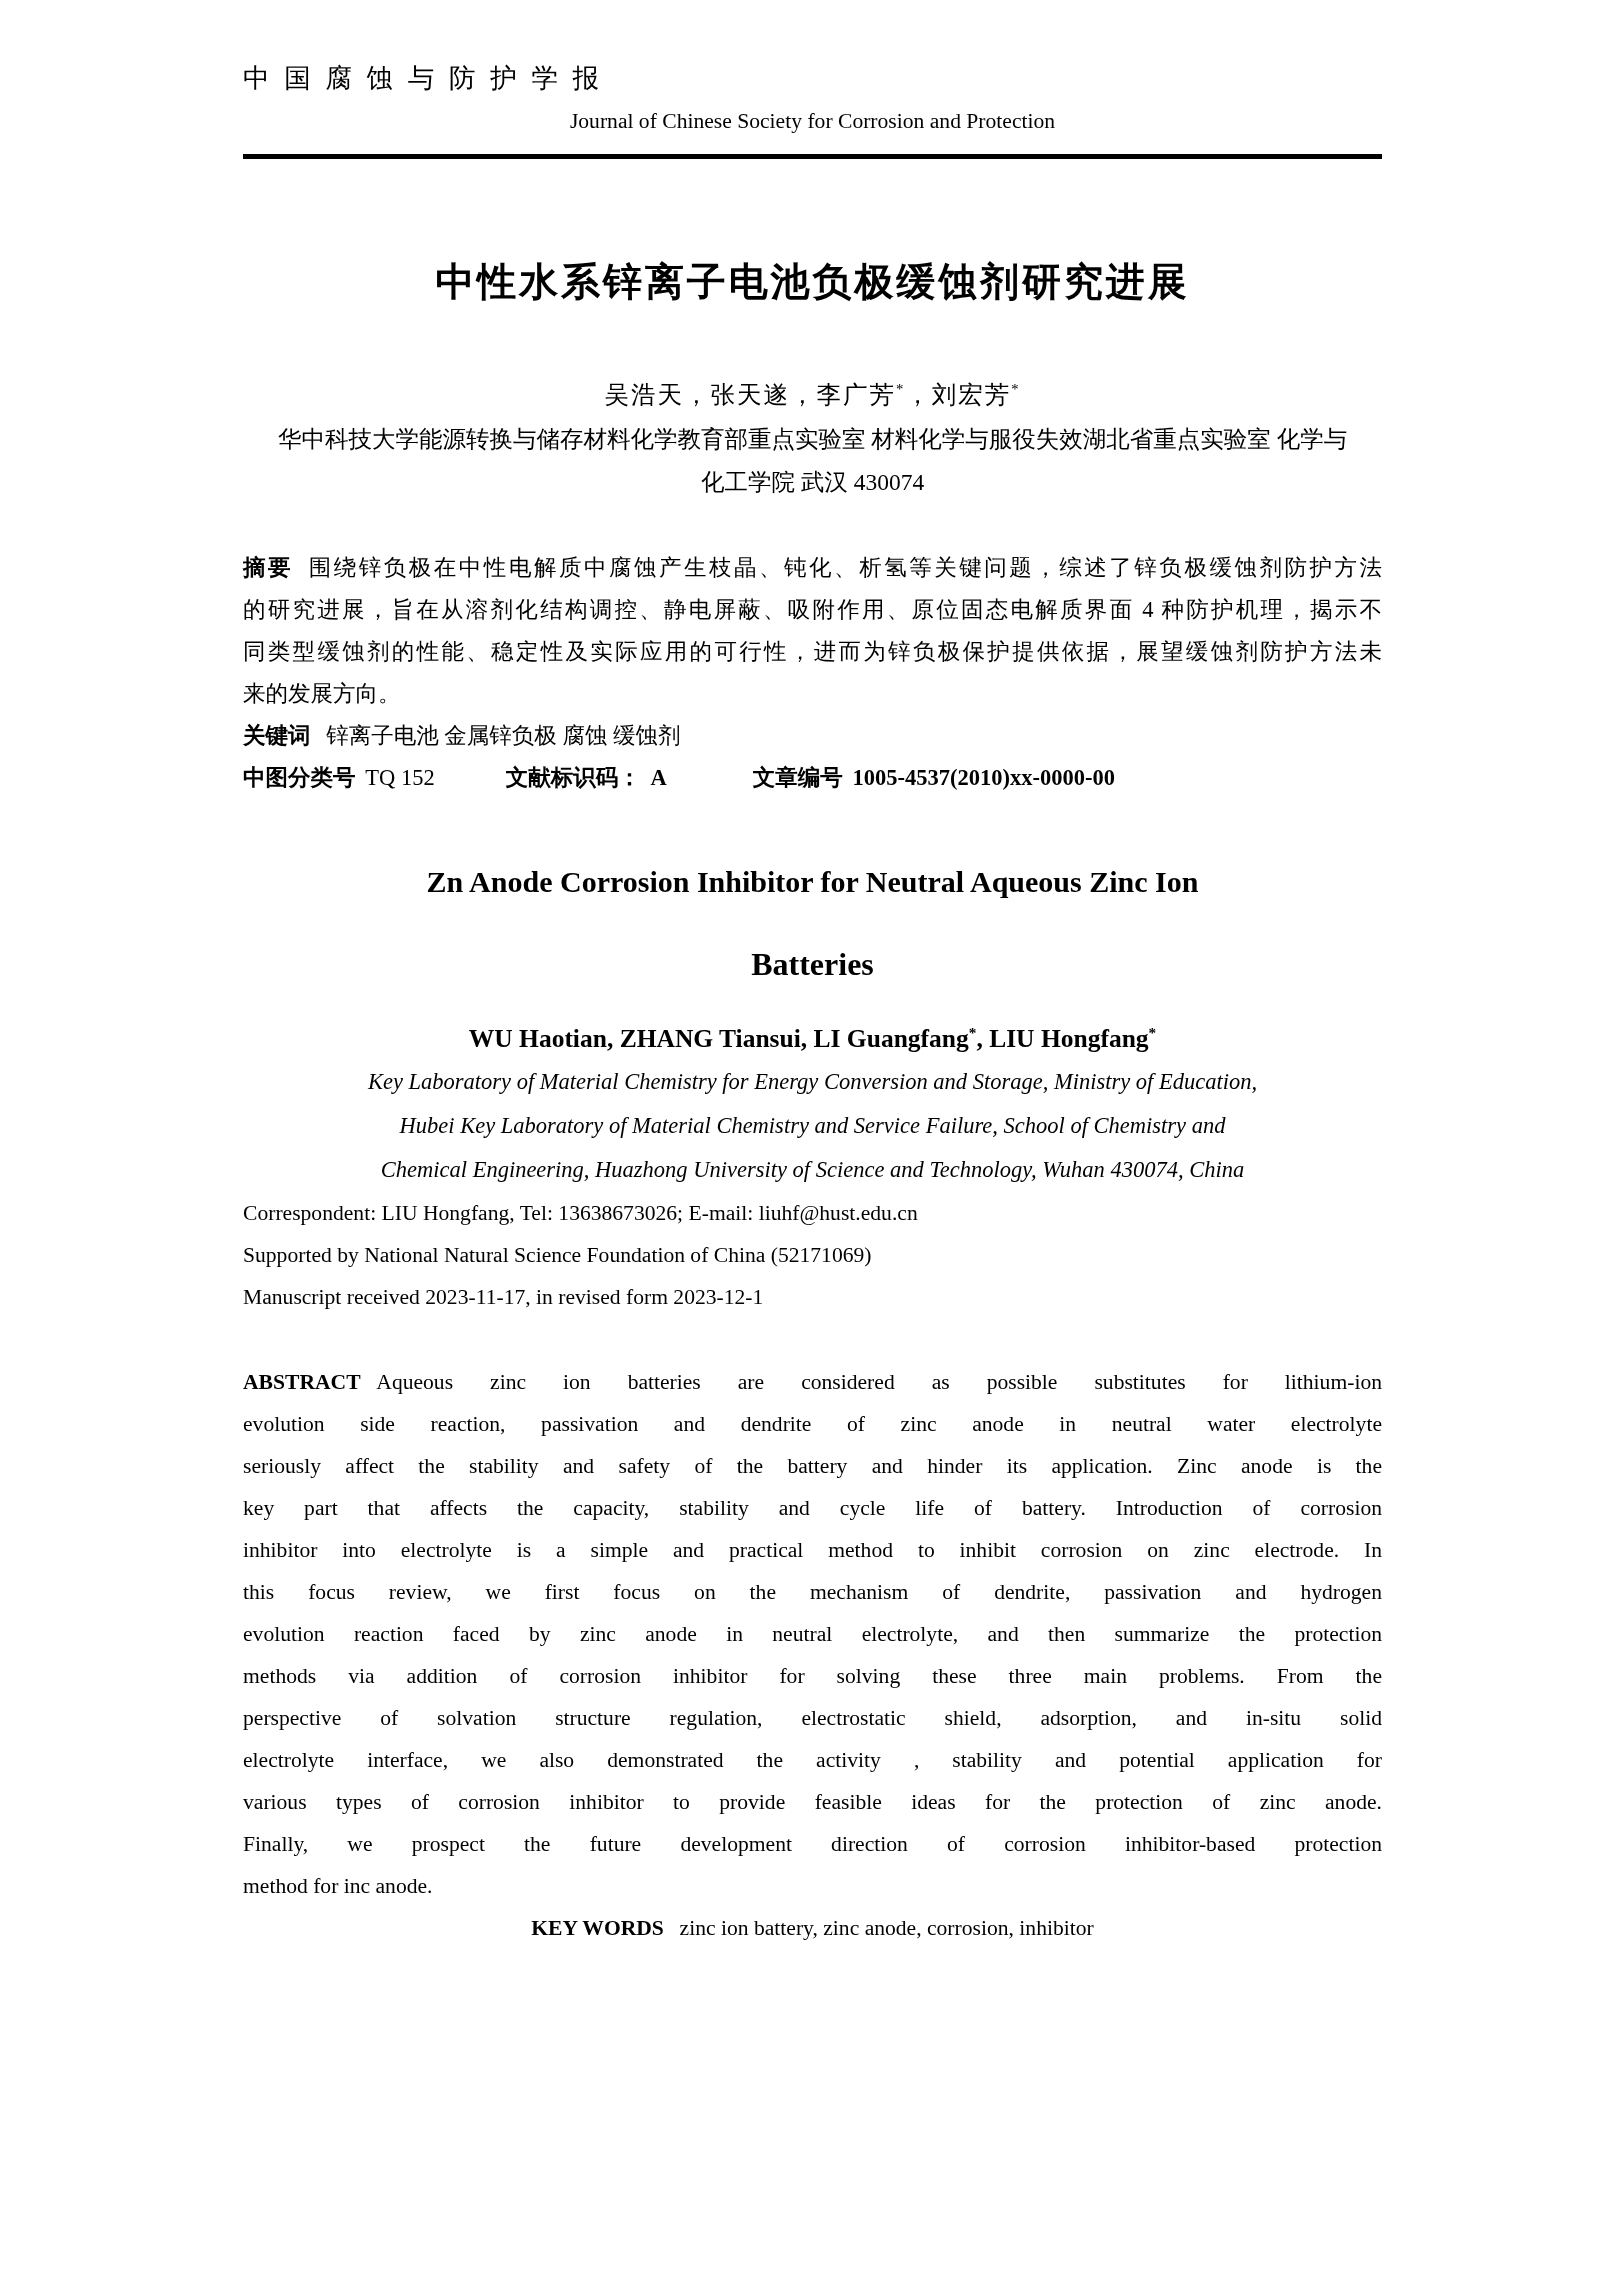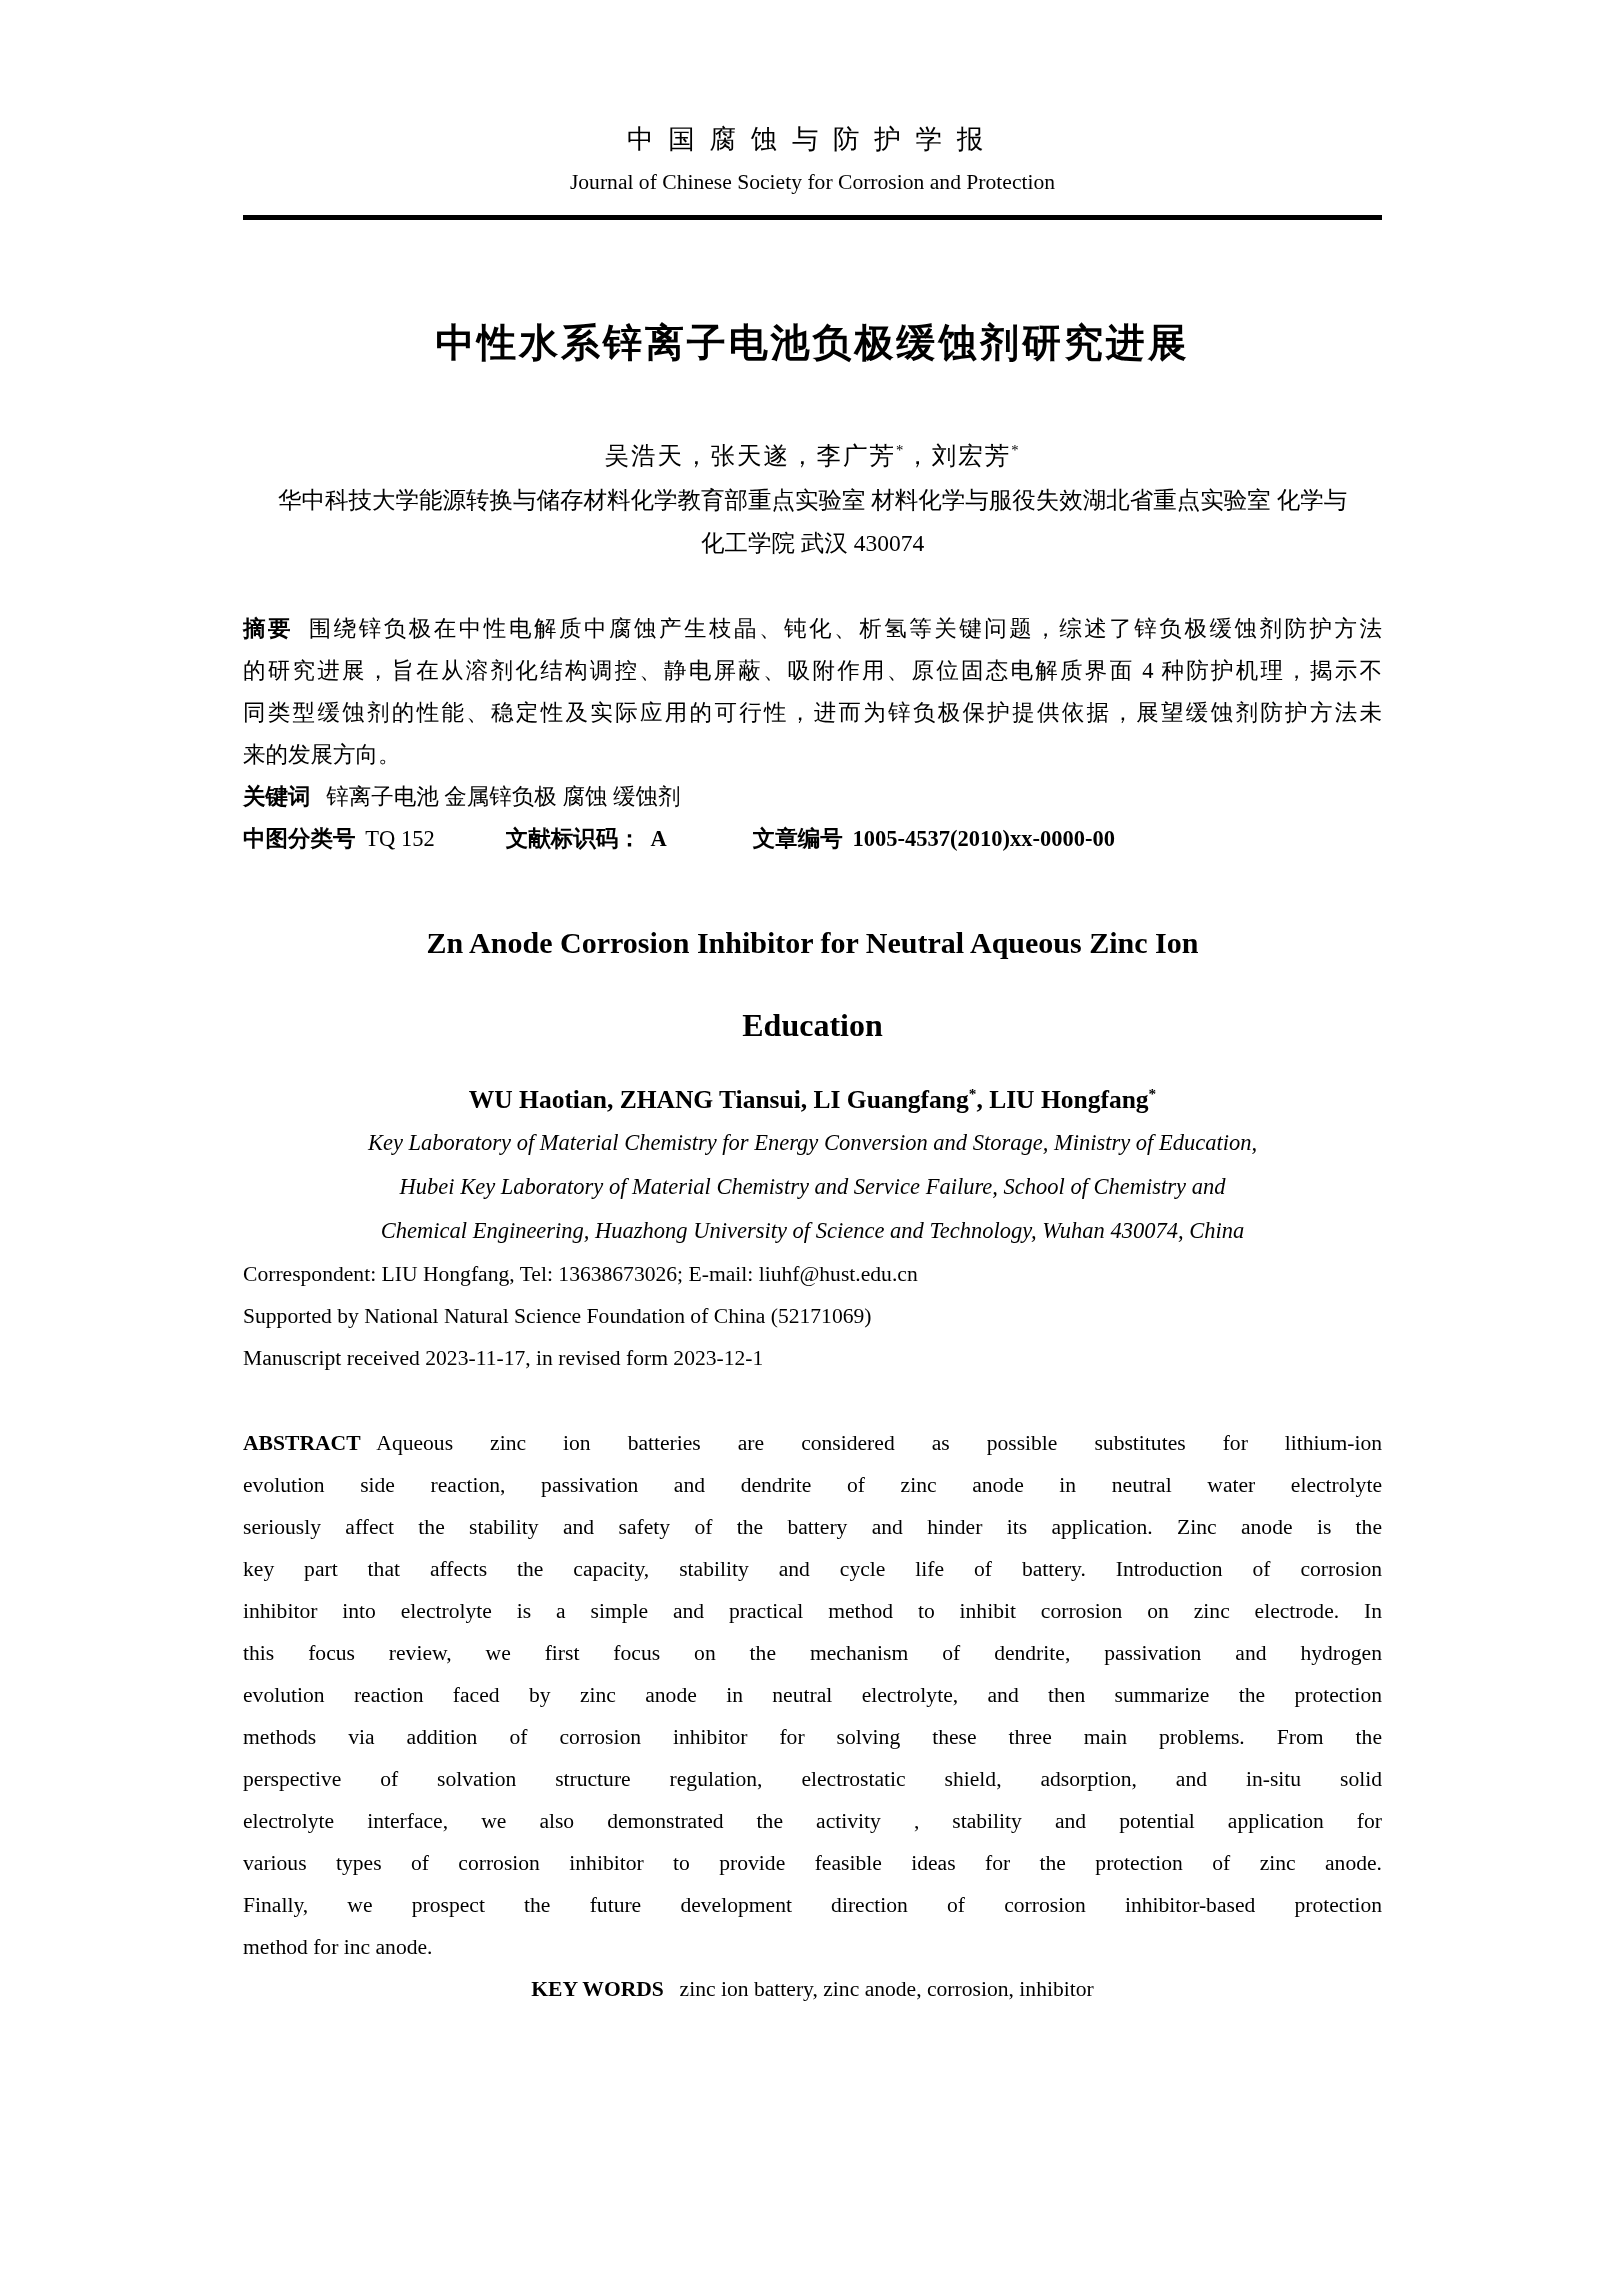--- a/index.html
+++ b/index.html
@@ -7,21 +7,21 @@
     position:relative;
     width:1621px;height:2293px;
     background:#ffffff;color:#000;
     font-family:"Liberation Serif","DejaVu Serif",serif;
     overflow:hidden;
   }
   .content{width:1139px;margin-left:243px;}
 
   
   .journal-cn{
-    padding-top:120px;text-align:center;
+    padding-top:59px;text-align:left;
     font-size:26.5px;line-height:39px;letter-spacing:14.7px;
   }
   .journal-en{text-align:center;font-size:21.6px;line-height:31px;margin-top:7.8px;}
   .rule{height:4.9px;background:#000;margin-top:17.6px;}
 
   
   .title-cn{
     text-align:center;font-size:39px;line-height:65px;font-weight:bold;
     letter-spacing:2.9px;margin-top:90px;
     font-family:"Liberation Sans","DejaVu Sans",sans-serif;
@@ -83,21 +83,21 @@
         <div class="jl end"><span>来的发展方向。</span></div>
       </div>
 
     <div class="kw-row"><b class="gap">关键词</b><span>锌离子电池 金属锌负极 腐蚀 缓蚀剂</span></div>
 
     <div class="clc-row">
       <span class="lbl">中图分类号</span><span class="sp1">TQ 152</span><span class="lbl">文献标识码：</span><span class="bold-val sp2">A</span><span class="lbl">文章编号</span><span class="bold-val">1005-4537(2010)xx-0000-00</span>
     </div>
 
     <div class="title-en">Zn Anode Corrosion Inhibitor for Neutral Aqueous Zinc Ion</div>
-    <div class="title-en2">Education</div>
+    <div class="title-en2">Batteries</div>
 
     <div class="authors-en"><span>WU Haotian, ZHANG Tiansui, LI Guangfang</span><sup>*</sup><span>, LIU Hongfang</span><sup>*</sup></div>
 
     <div class="affil-en">
       <div>Key Laboratory of Material Chemistry for Energy Conversion and Storage, Ministry of Education,</div>
       <div>Hubei Key Laboratory of Material Chemistry and Service Failure, School of Chemistry and</div>
       <div>Chemical Engineering, Huazhong University of Science and Technology, Wuhan 430074, China</div>
     </div>
 
     <div class="meta">

